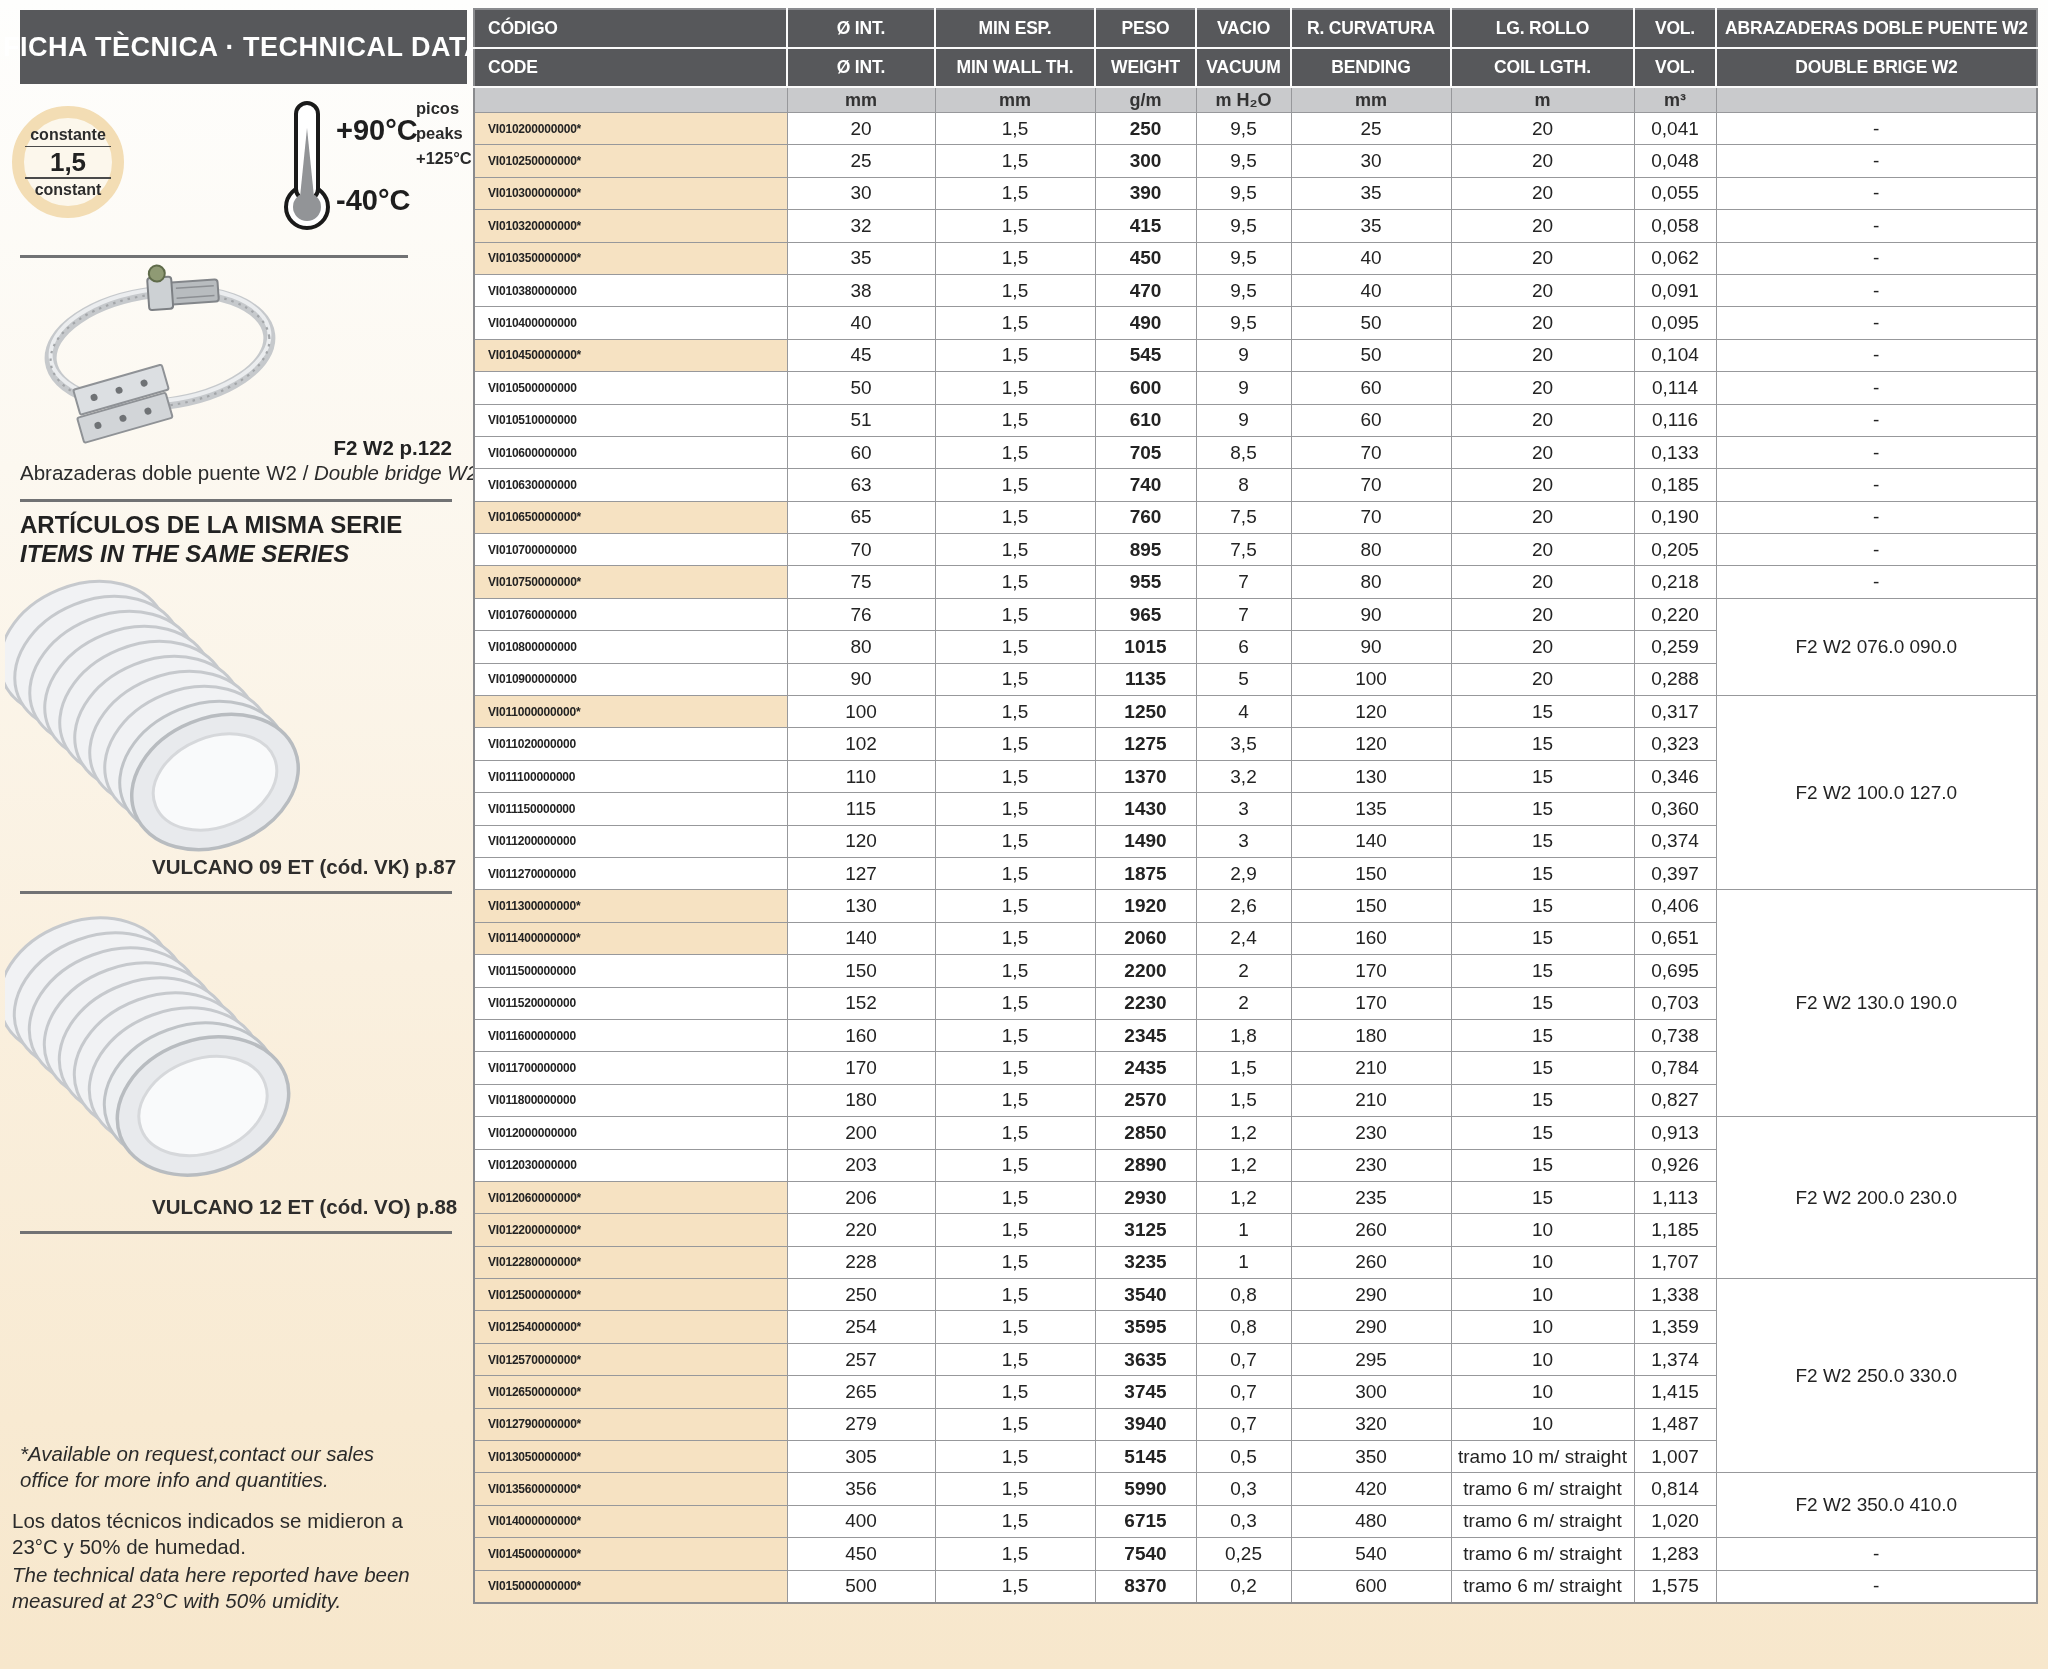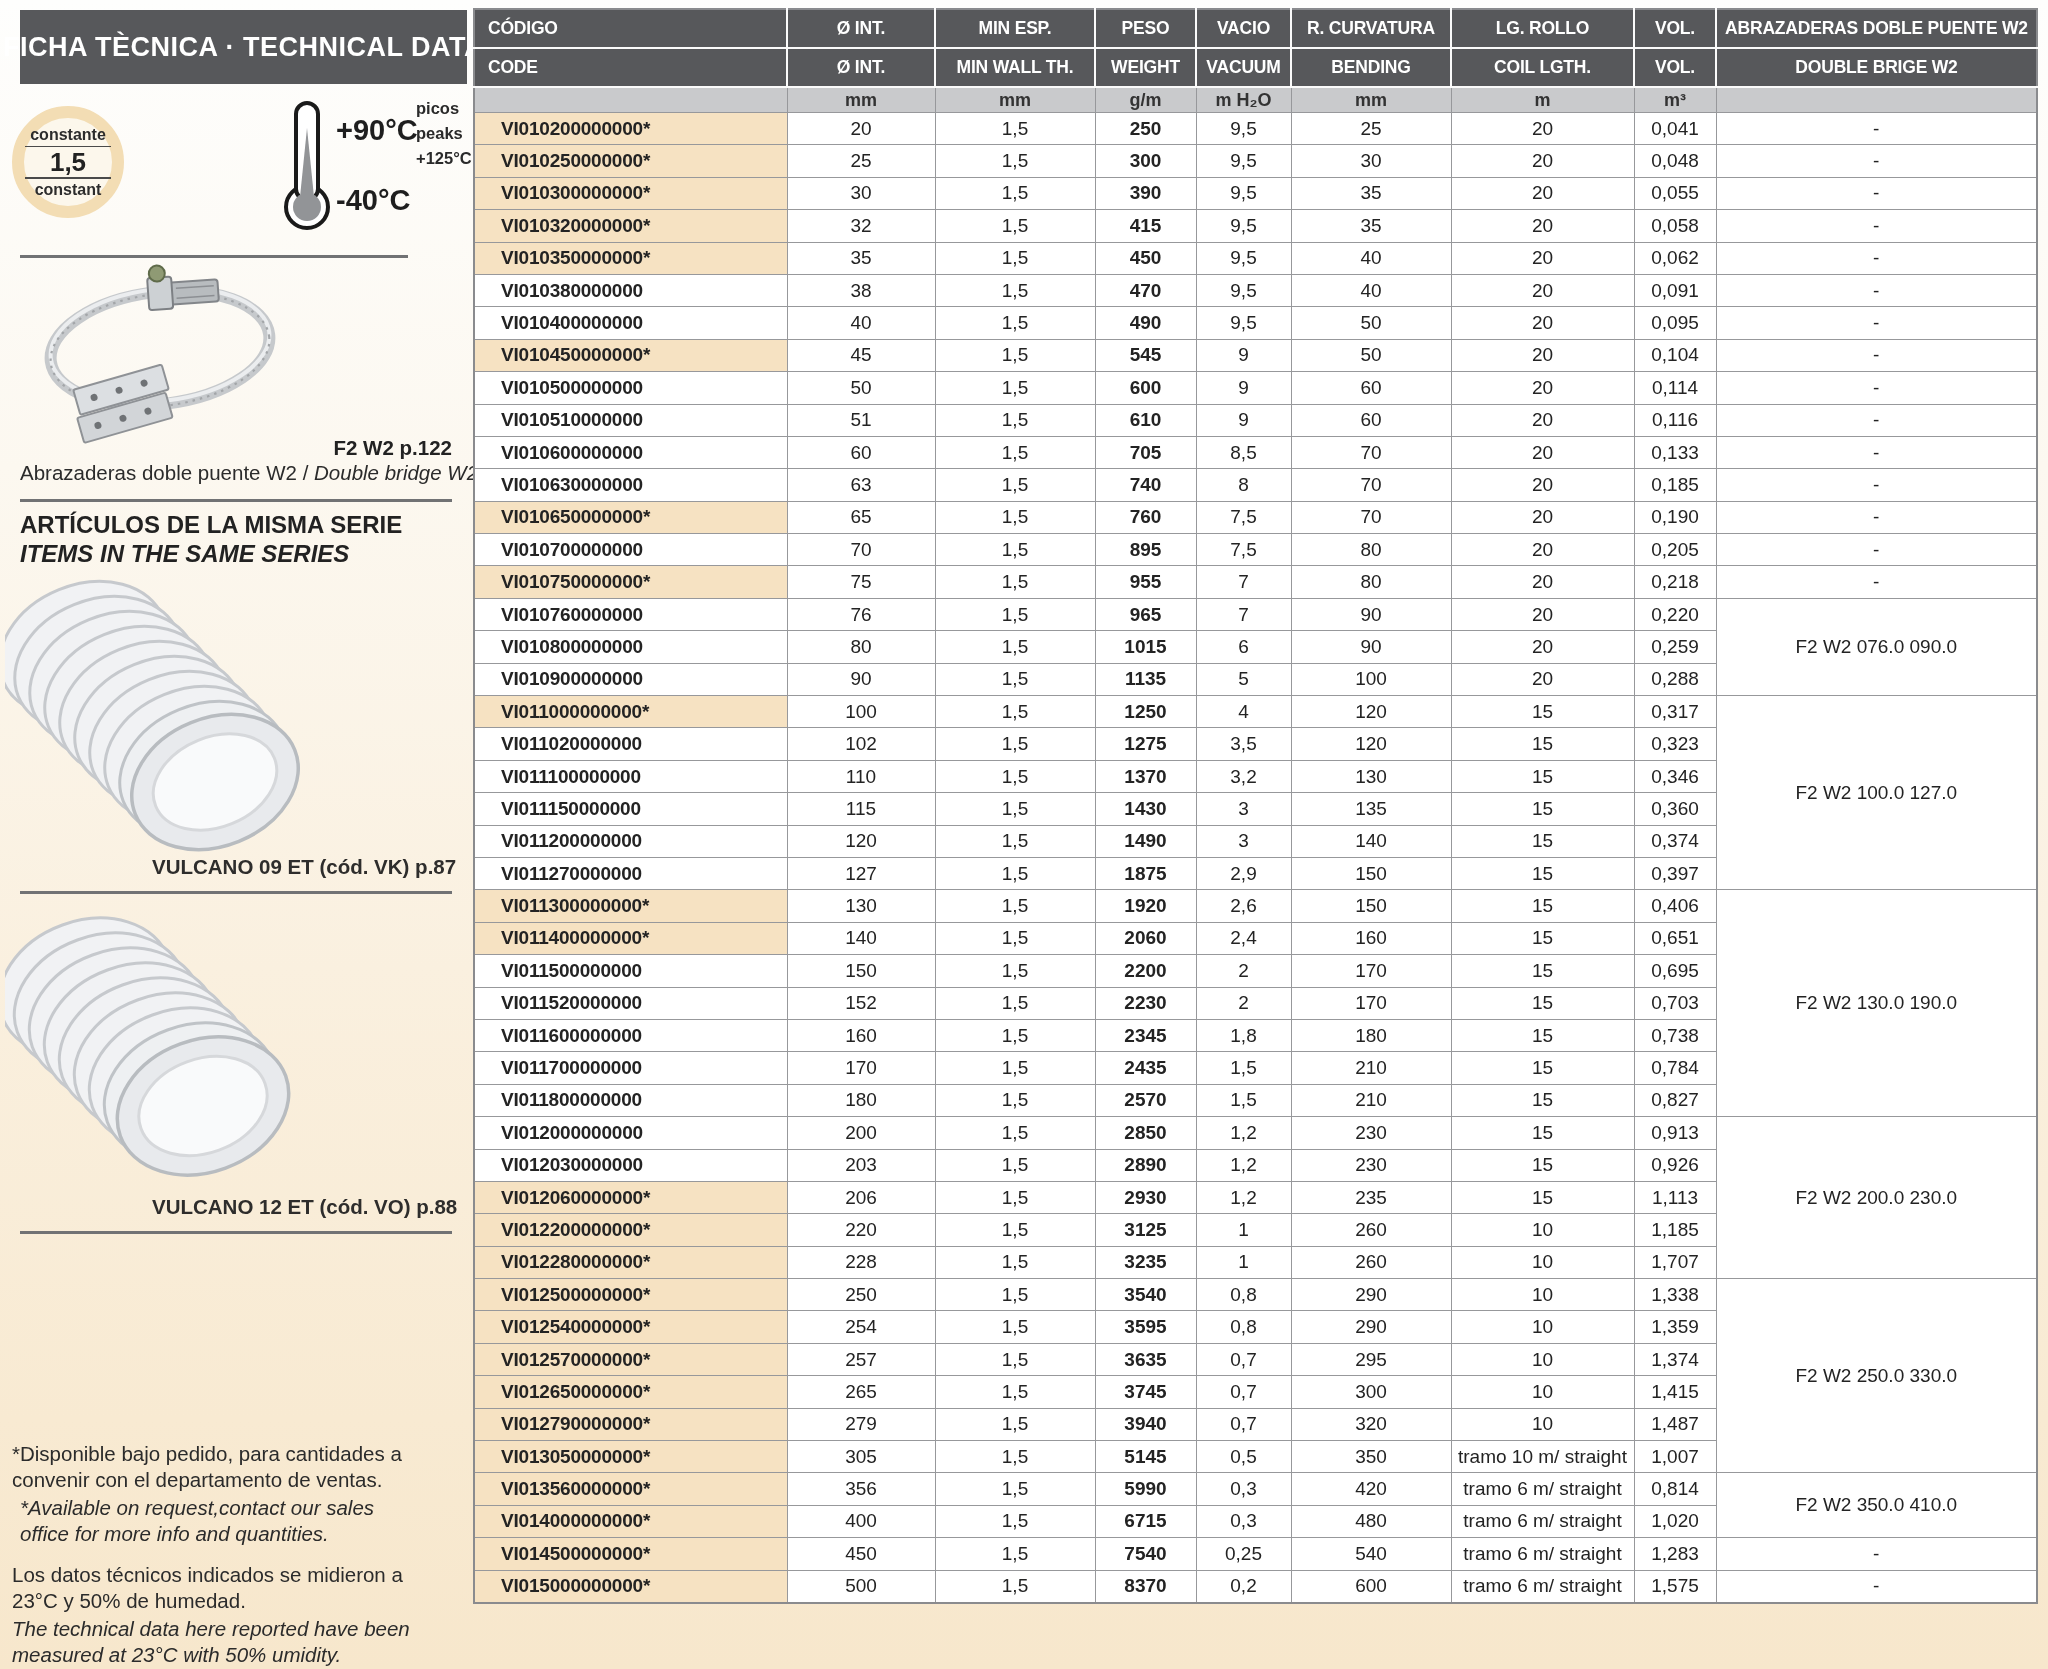--- a/index.html
+++ b/index.html
@@ -49,21 +49,21 @@
     background:#57585b;color:#fff;font-size:17.5px;font-weight:bold;height:37px;
     border-left:2px solid #fbfbfb;text-align:center;letter-spacing:-.2px;padding:0;
   }
   thead th:first-child{border-left:none;text-align:left;padding-left:13px;margin-top:48px;}
   thead tr:first-child th{border-bottom:2px solid #fbfbfb;}
   tbody td{
     background:#fff;border:1px solid #97989b;font-size:19px;height:31.4px;
     text-align:center;color:#232323;padding:0;overflow:hidden;white-space:nowrap;
   }
   tr.units td{background:#c9cacc;font-weight:bold;color:#333;height:24px;border-top:2px solid #fbfbfb;font-size:18px;}
-  td.code{font-weight:bold;text-align:left;padding-left:26px;font-size:19px;letter-spacing:-.2px;}
+  td.code{font-weight:bold;text-align:left;padding-left:13px;font-size:12px;letter-spacing:-.2px;}
   td.hl{background:#f6e2c2;}
   td.w{font-weight:bold;}
 </style>
 </head>
 <body>
 
 <div class="page">
 
   <div class="side-header">FICHA TÈCNICA · TECHNICAL DATA</div>
 
@@ -157,21 +157,20 @@
       <ellipse cx="185" cy="189" rx="88" ry="66" transform="rotate(-20 185 189)" fill="#eef0f2" stroke="#bfc3c7" stroke-width="3"></ellipse>
       <ellipse cx="198" cy="203" rx="88" ry="66" transform="rotate(-20 198 203)" fill="#e8eaed" stroke="#b8bcc0" stroke-width="3.5"></ellipse>
       <ellipse cx="198" cy="203" rx="66" ry="47" transform="rotate(-20 198 203)" fill="#f9fafb" stroke="#d6d8db" stroke-width="3"></ellipse>
     </g>
   </svg>
   <div class="hose-cap" style="top:1195px;">VULCANO 12 ET (cód. VO) p.88</div>
 
   <div class="divider" style="left:20px;top:1231px;width:432px;"></div>
 
   <div class="footnotes">
-    <p>*Disponible bajo pedido, para cantidades a convenir con el departamento de ventas.</p>
     <p class="it fn-indent">*Available on request,contact our sales office for more info and quantities.</p>
     <div class="gap"></div>
     <p>Los datos técnicos indicados se midieron a 23°C y 50% de humedad.</p>
     <p class="it">The technical data here reported have been measured at 23°C with 50% umidity.</p>
   </div>
 
   <div class="tablewrap">
     <table>
       <colgroup>
           <col style="width: 313px;">

